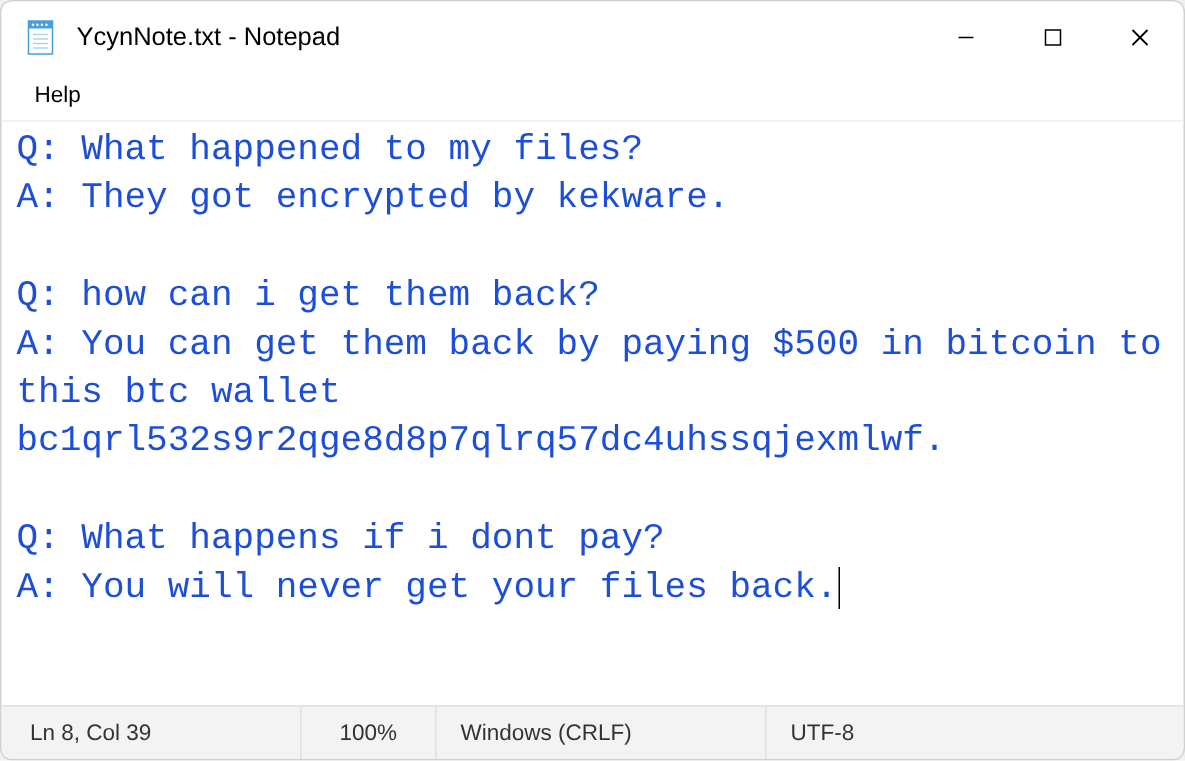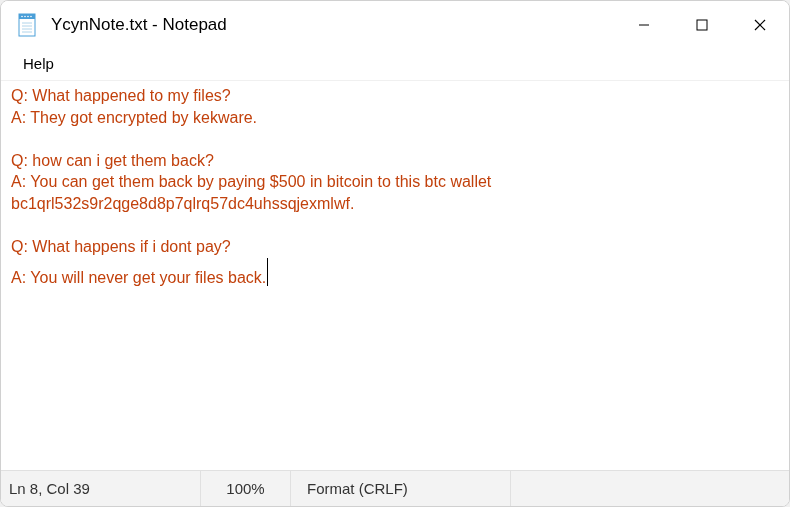--- a/index.html
+++ b/index.html
@@ -65,24 +65,24 @@
     }
     .menu-item {
       padding: 6px 14px;
       font-size: 15px;
       color: #000;
       cursor: pointer;
     }
     .editor {
       flex: 1;
       padding: 4px 10px;
-      font-family: Liberation Sans, sans-serif;
-      font-size: 16px;
+      font-family: Liberation Mono, monospace;
+      font-size: 24px;
       line-height: 1.35;
-      color: #c2410c;
+      color: #1d4ed8;
       white-space: pre-wrap;
       word-wrap: break-word;
       overflow: auto;
       position: relative;
     }
     .cursor {
       display: inline-block;
       width: 1px;
       height: 28px;
       background: #000;
@@ -98,21 +98,21 @@
       color: #333;
     }
     .status-section {
       display: flex;
       align-items: center;
       padding: 0 16px;
       border-right: 1px solid #e0e0e0;
     }
     .status-section.cursor-pos {
       flex: 0 0 200px;
-      padding-left: 8px;
+      padding-left: 19px;
     }
     .status-section.zoom {
       flex: 0 0 90px;
       justify-content: center;
       text-align: right;
     }
     .status-section.line-ending {
       flex: 0 0 220px;
     }
     .status-section.encoding {
@@ -169,15 +169,16 @@
 
 Q: how can i get them back?
 A: You can get them back by paying $500 in bitcoin to this btc wallet bc1qrl532s9r2qge8d8p7qlrq57dc4uhssqjexmlwf.
 
 Q: What happens if i dont pay?
 A: You will never get your files back.</span><span class="cursor"></span></div>
 
   <div class="statusbar">
     <div class="status-section cursor-pos">Ln 8, Col 39</div>
     <div class="status-section zoom">100%</div>
-    <div class="status-section line-ending">Format (CRLF)</div>
+    <div class="status-section line-ending">Windows (CRLF)</div>
+    <div class="status-section encoding">UTF-8</div>
   </div>
 </div>
 
 </body></html>

